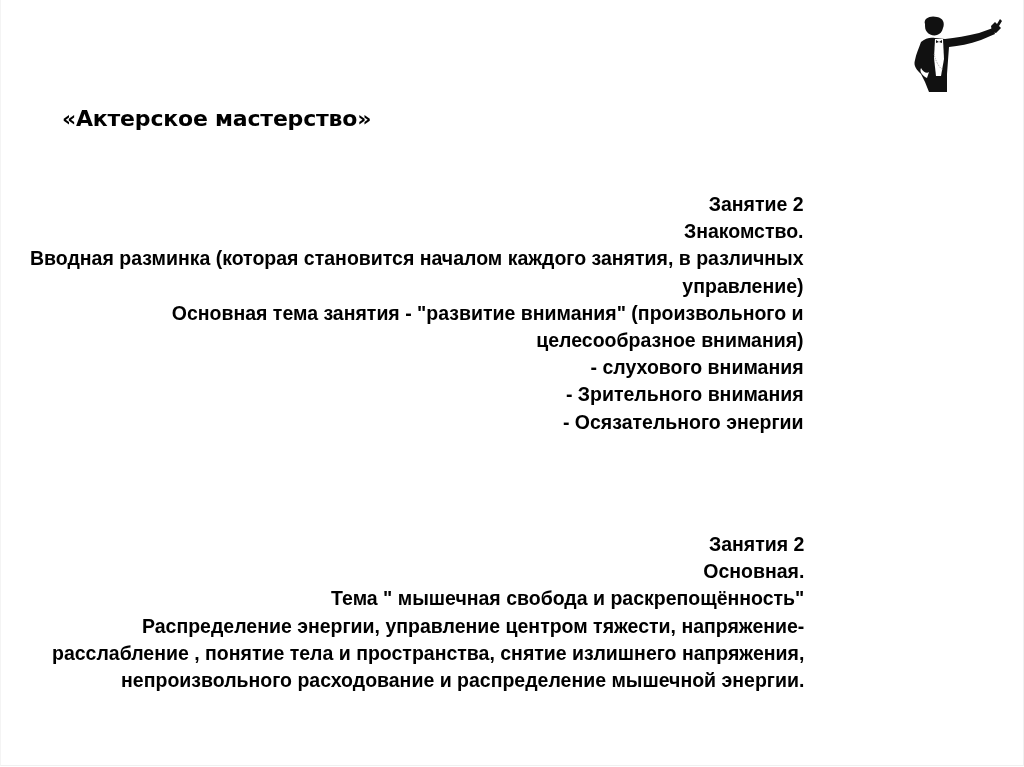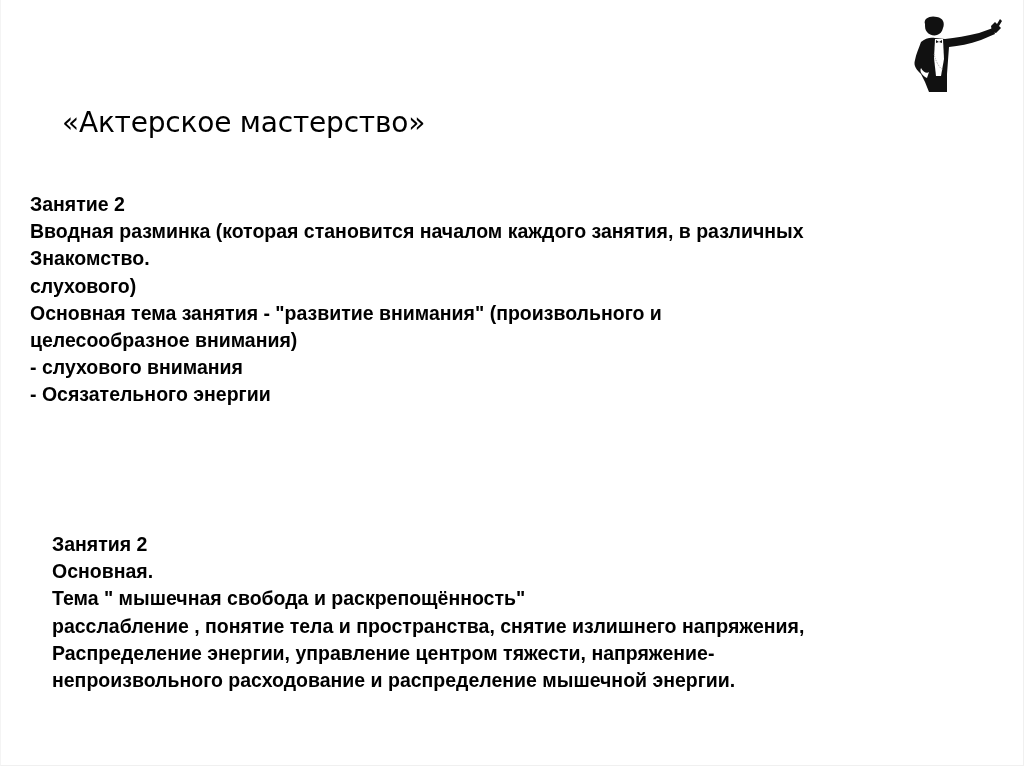--- a/index.html
+++ b/index.html
@@ -29,37 +29,37 @@
       left: 906px;
       top: 14px;
       width: 100px;
       height: 80px;
     }
     .title {
       position: absolute;
       left: 61px;
       top: 106px;
       font-family: "DejaVu Sans", sans-serif;
-      font-weight: normal;
-      font-size: 28px;
+      font-weight: bold;
+      font-size: 22px;
       letter-spacing: -0.2px;
       white-space: nowrap;
     }
     .block {
       position: absolute;
       left: 29px;
       font-family: "Liberation Sans", sans-serif;
       font-weight: bold;
       font-size: 19.5px;
       line-height: 27.2px;
       white-space: nowrap;
     }
     .block1 { top: 191px; }
     .block2 { top: 531px; margin-left: 22px; }
-    .line { display: block; }
+    .line { display: block; text-align: right; }
   </style>
 </head>
 <body>
 
 <div class="slide">
 
   <div class="logo">
     <svg width="100" height="80" viewBox="0 0 100 80" xmlns="http://www.w3.org/2000/svg">
 
       <path d="M18 10 C 16 4, 24 1, 30 3 C 36 4, 38 9, 36 14 C 35 18, 33 20, 30 21 C 27 22, 22 21, 20 18 C 18 16, 18 13, 18 10 Z" fill="#111"></path>
@@ -75,31 +75,32 @@
       <path d="M27 40 Q 30 52, 36 56" stroke="#888" stroke-width="0.8" fill="none" stroke-dasharray="1,1"></path>
 
       <path d="M14 54 C 16 58, 20 60, 22 58 L 20 64 C 16 62, 12 58, 14 54 Z" fill="#fff"></path>
     </svg>
   </div>
 
   <div class="title">«Актерское мастерство»</div>
 
   <div class="block block1">
     <span class="line">Занятие 2</span>
+    <span class="line">Знакомство.</span>
     <span class="line">Вводная разминка (которая становится началом каждого занятия, в различных</span>
-    <span class="line">Знакомство.</span>
-    <span class="line">слухового)</span>
+    <span class="line">управление)</span>
     <span class="line">Основная тема занятия - "развитие внимания" (произвольного и</span>
     <span class="line">целесообразное внимания)</span>
     <span class="line">- слухового внимания</span>
+    <span class="line">- Зрительного внимания</span>
     <span class="line">- Осязательного энергии</span>
   </div>
 
   <div class="block block2">
     <span class="line">Занятия 2</span>
     <span class="line">Основная.</span>
     <span class="line">Тема " мышечная свобода и раскрепощённость"</span>
+    <span class="line">Распределение энергии, управление центром тяжести, напряжение-</span>
     <span class="line">расслабление , понятие тела и пространства, снятие излишнего напряжения,</span>
-    <span class="line">Распределение энергии, управление центром тяжести, напряжение-</span>
     <span class="line">непроизвольного расходование и распределение мышечной энергии.</span>
   </div>
 
 </div>
 
 </body></html>

